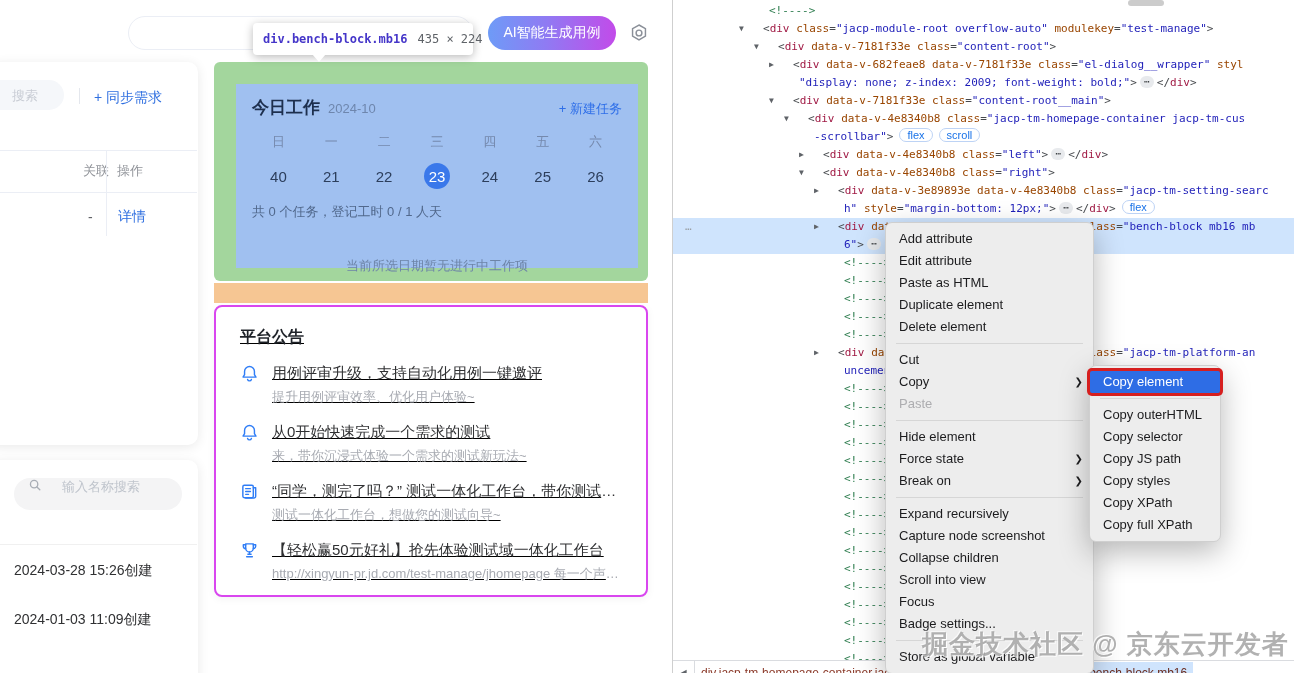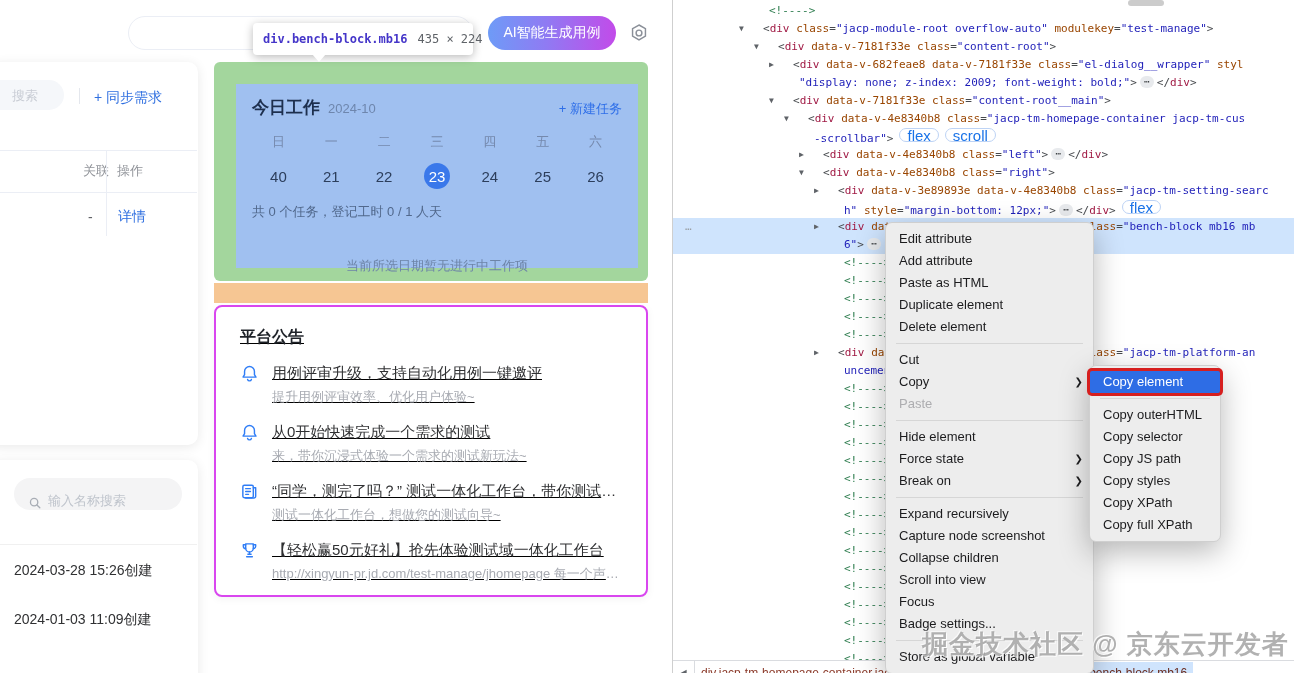--- a/index.html
+++ b/index.html
@@ -41,21 +41,21 @@
   .hline { position:absolute; height:1px; background:#ebeef5; }
   .vline { position:absolute; width:1px; background:#e4e7ed; }
   .gray13 { position:absolute; font-size:13px; color:#909399; }
   .blue-link { position:absolute; font-size:14px; color:#2f6fe0; cursor:pointer; }
 
   #mini-search-pill { position:absolute; left:-28px; top:80px; width:92px; height:30px;
     background:#f5f7fa; border-radius:15px; }
   #mini-search-text { position:absolute; left:12px; top:87px; font-size:13px; color:#c8ccd4; }
 
   #bottom-search { position:absolute; left:14px; top:478px; width:168px; height:32px;
-    background:#f4f4f5; border-radius:16px; display:flex; align-items:flex-end; gap:6px;
+    background:#f4f4f5; border-radius:16px; display:flex; align-items:flex-start; gap:20px;
     padding-left:14px; font-size:13px; color:#bfc4cc; }
   #bottom-search svg { width:14px; height:14px; stroke:#a8adb5; fill:none; stroke-width:1.5; stroke-linecap:round; }
   .created-item { position:absolute; left:14px; font-size:14px; color:#303133; cursor:pointer; }
 
   
   #overlay-green { position:absolute; left:214px; top:62px; width:434px; height:219px;
     background:#a3d69d; border-radius:6px; }
   #overlay-orange { position:absolute; left:214px; top:283px; width:434px; height:20px;
     background:#f6c693; }
   #overlay-blue { position:absolute; left:236px; top:84px; width:402px; height:184px;
@@ -96,21 +96,21 @@
   #tree { position:absolute; left:673px; top:0; right:0; bottom:13px; overflow:hidden; }
   .trow { position:absolute; left:0; right:0; height:18px;
     font-family:"DejaVu Sans Mono", monospace; font-size:11px; line-height:18px;
     white-space:pre; overflow:hidden; cursor:default; }
   .trow.sel { background:#cfe4fd; }
   .trow .arrow { position:absolute; font-size:8px; color:#5f6368; top:0; }
   .tk-p { color:#46494d; } .tk-t { color:#a01a44; } .tk-n { color:#994500; }
   .tk-v { color:#1d1db8; } .tk-c { color:#2e7d4f; } .tk-x { color:#222; }
   .tk-b { display:inline-block; margin-left:6px; padding:0 7px; height:14px; line-height:13px;
     border:1px solid #bdd3f5; border-radius:8px; background:#fff; color:#1a73e8;
-    font-family:"Liberation Sans",sans-serif; font-size:15px; vertical-align:1px; }
+    font-family:"Liberation Sans",sans-serif; font-size:11px; vertical-align:1px; }
   .tk-e { display:inline-block; margin:0 3px; padding:0 4px; border-radius:7px;
     background:#e8eaed; color:#3c4043; font-size:10px; line-height:12px; height:12px;
     vertical-align:1px; cursor:pointer; }
   .gutter-dots { position:absolute; left:12px; color:#9aa0a6; font-size:11px; letter-spacing:1px; }
 
   
   .menu { position:absolute; background:#ededed; border:1px solid #cfcfcf; border-radius:7px;
     box-shadow:0 10px 30px rgba(0,0,0,.28); padding:5px 0; z-index:10; }
   #ctx-menu { left:885px; top:222px; width:209px; }
   #sub-menu { left:1089px; top:365px; width:132px; z-index:11; }
@@ -301,22 +301,22 @@
       <div class="trow" style="top: 542px;"><span style="display: block; padding-left: 171px; white-space: pre;"><span class="tk-c">&lt;!----&gt;</span></span></div>
       <div class="trow" style="top: 560px;"><span style="display: block; padding-left: 171px; white-space: pre;"><span class="tk-c">&lt;!----&gt;</span></span></div>
       <div class="trow" style="top: 578px;"><span style="display: block; padding-left: 171px; white-space: pre;"><span class="tk-c">&lt;!----&gt;</span></span></div>
       <div class="trow" style="top: 596px;"><span style="display: block; padding-left: 171px; white-space: pre;"><span class="tk-c">&lt;!----&gt;</span></span></div>
       <div class="trow" style="top: 614px;"><span style="display: block; padding-left: 171px; white-space: pre;"><span class="tk-c">&lt;!----&gt;</span></span></div>
       <div class="trow" style="top: 632px;"><span style="display: block; padding-left: 171px; white-space: pre;"><span class="tk-c">&lt;!----&gt;</span></span></div>
       <div class="trow" style="top: 650px;"><span style="display: block; padding-left: 171px; white-space: pre;"><span class="tk-c">&lt;!----&gt;</span></span></div>
     </div>
 
   <div id="ctx-menu" class="menu">
+      <div class="mi">Add attribute</div>
       <div class="mi">Edit attribute</div>
-      <div class="mi">Add attribute</div>
       <div class="mi">Paste as HTML</div>
       <div class="mi">Duplicate element</div>
       <div class="mi">Delete element</div>
       <div class="msep"></div>
       <div class="mi">Cut</div>
       <div class="mi">Copy<span class="marrow">❯</span></div>
       <div class="mi disabled">Paste</div>
       <div class="msep"></div>
       <div class="mi">Hide element</div>
       <div class="mi">Force state<span class="marrow">❯</span></div>

